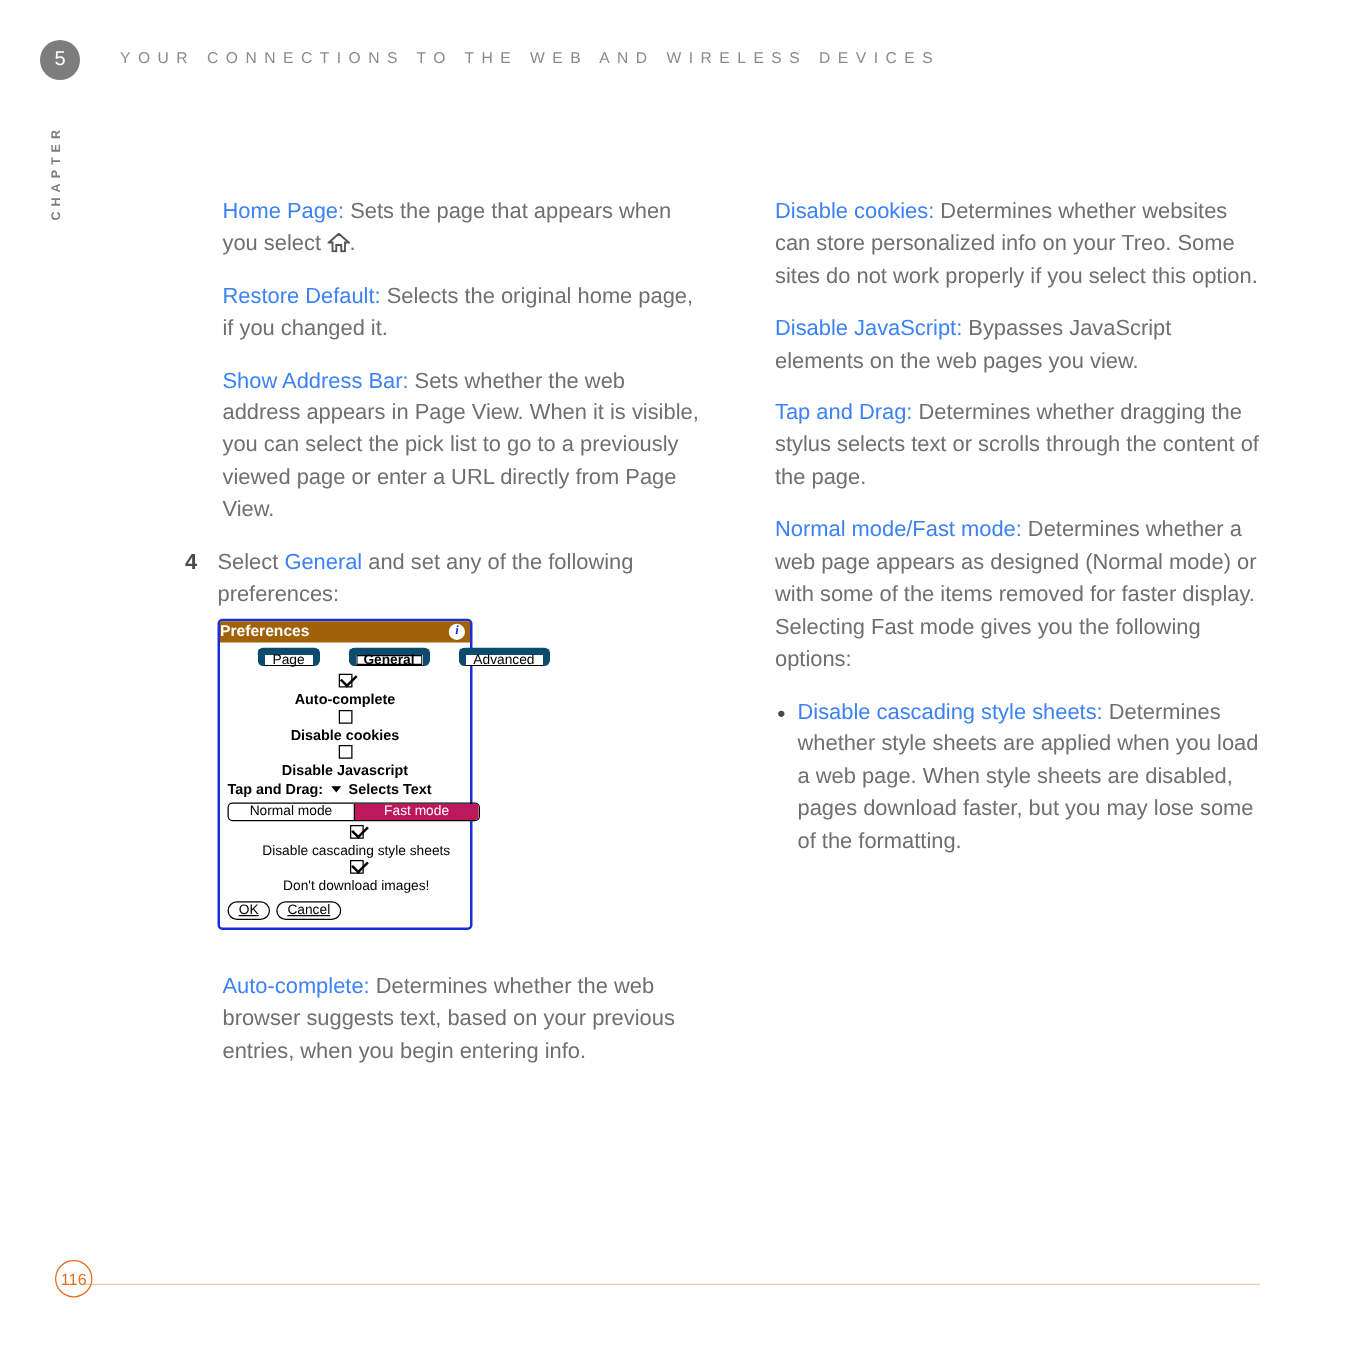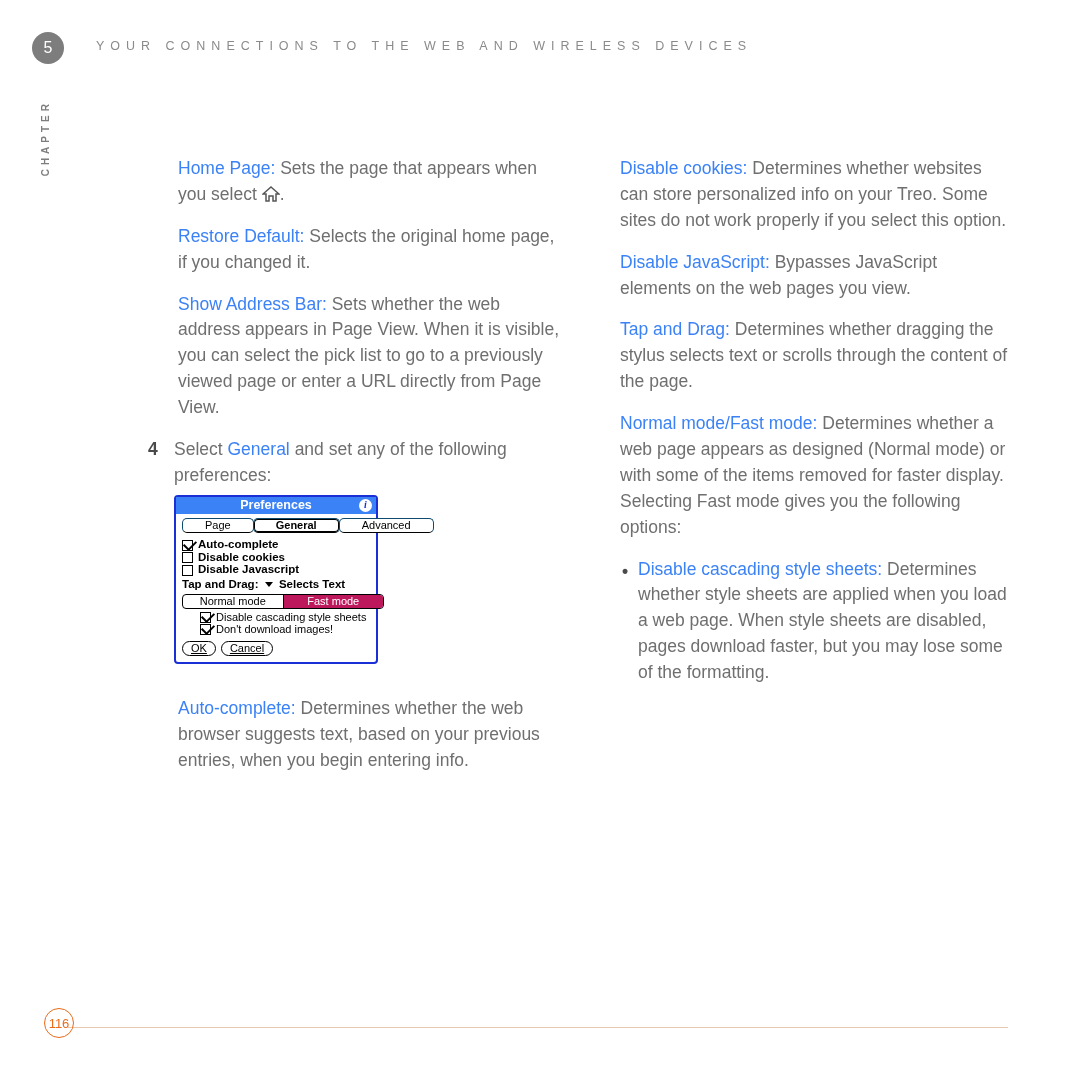--- a/index.html
+++ b/index.html
@@ -86,51 +86,51 @@
     border: 2px solid #1a2fd6;
     border-radius: 4px;
     background: #fff;
     margin: 6px 0 18px 0;
     font-family: Tahoma, Verdana, sans-serif;
     font-size: 12px;
     color: #000;
     line-height: 1;
   }
   .prefs-title {
-    background: #3b82f6;
+    background: #a16207;
     color: #fff;
     font-weight: 700;
-    text-align: center;
     font-size: 12.5px;
     padding: 2px 0 3px 0;
     position: relative;
   }
   .prefs-title .info-i {
     position: absolute; right: 4px; top: 2px;
     width: 13px; height: 13px;
     border-radius: 50%; background: #fff; color: #1a2fd6;
     font-weight: 700; font-size: 10px;
     display: inline-flex; align-items: center; justify-content: center;
     font-family: Georgia, serif; font-style: italic;
   }
   .prefs-body { padding: 4px 6px 6px 6px; }
   .tabs { display: flex; gap: 0; margin-bottom: 6px; }
   .tab {
-    border: 1px solid #0c4a6e;
+    border: 6px solid #0c4a6e;
     border-bottom: 1px solid #000;
     border-radius: 5px 5px 5px 5px;
-    padding: 0 22px;
+    padding: 0 6px;
     font-size: 11px;
     height: 15px;
     display: inline-flex; align-items: center;
     margin-right: -1px;
     background: #fff;
+    margin-left: 24px;
   }
   .tab.selected { font-weight: 700; box-shadow: inset 0 0 0 1px #000; }
-  .chk-row { display: flex; align-items: center; gap: 5px; margin: 1px 0; font-weight: 700; font-size: 11.5px;}
+  .chk-row { display: flex; align-items: center; gap: 5px; margin: 1px 0; font-weight: 700; font-size: 11.5px; flex-direction: column;}
   .chk-box {
     width: 11px; height: 11px; border: 1px solid #000; background: #fff; position: relative; flex: none;
   }
   .chk-box.checked::after {
     content: ""; position: absolute; left: 1px; top: -1px;
     width: 10px; height: 6px;
     border-left: 2px solid #000; border-bottom: 2px solid #000;
     transform: rotate(-45deg);
   }
   .tapdrag { font-weight: 700; font-size: 11.5px; margin: 3px 0 4px 0;}

